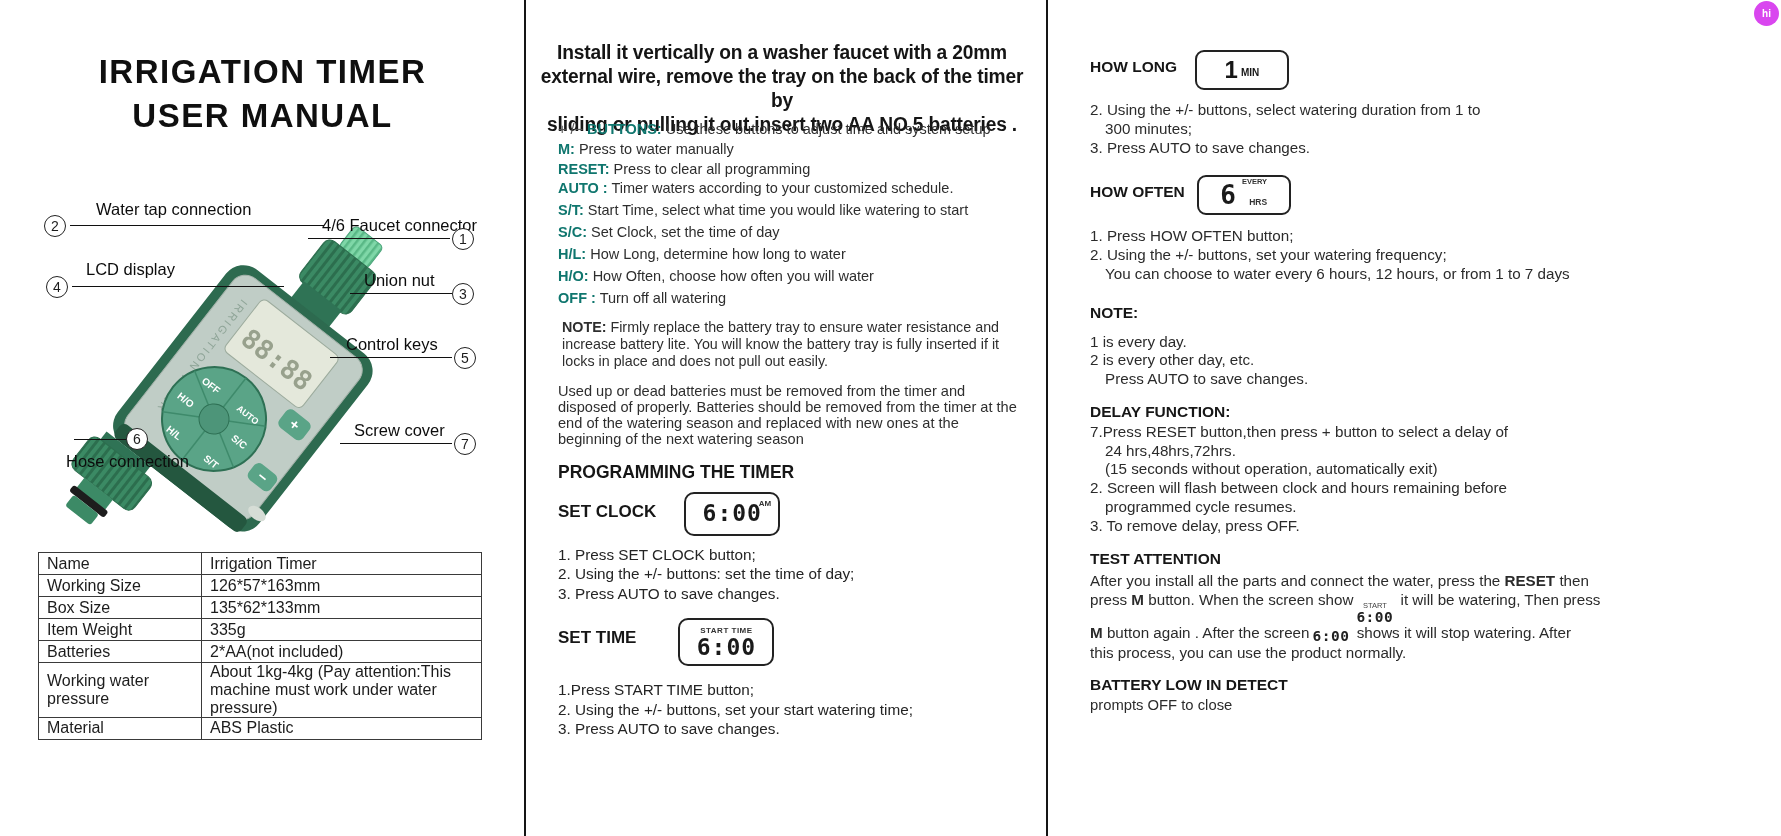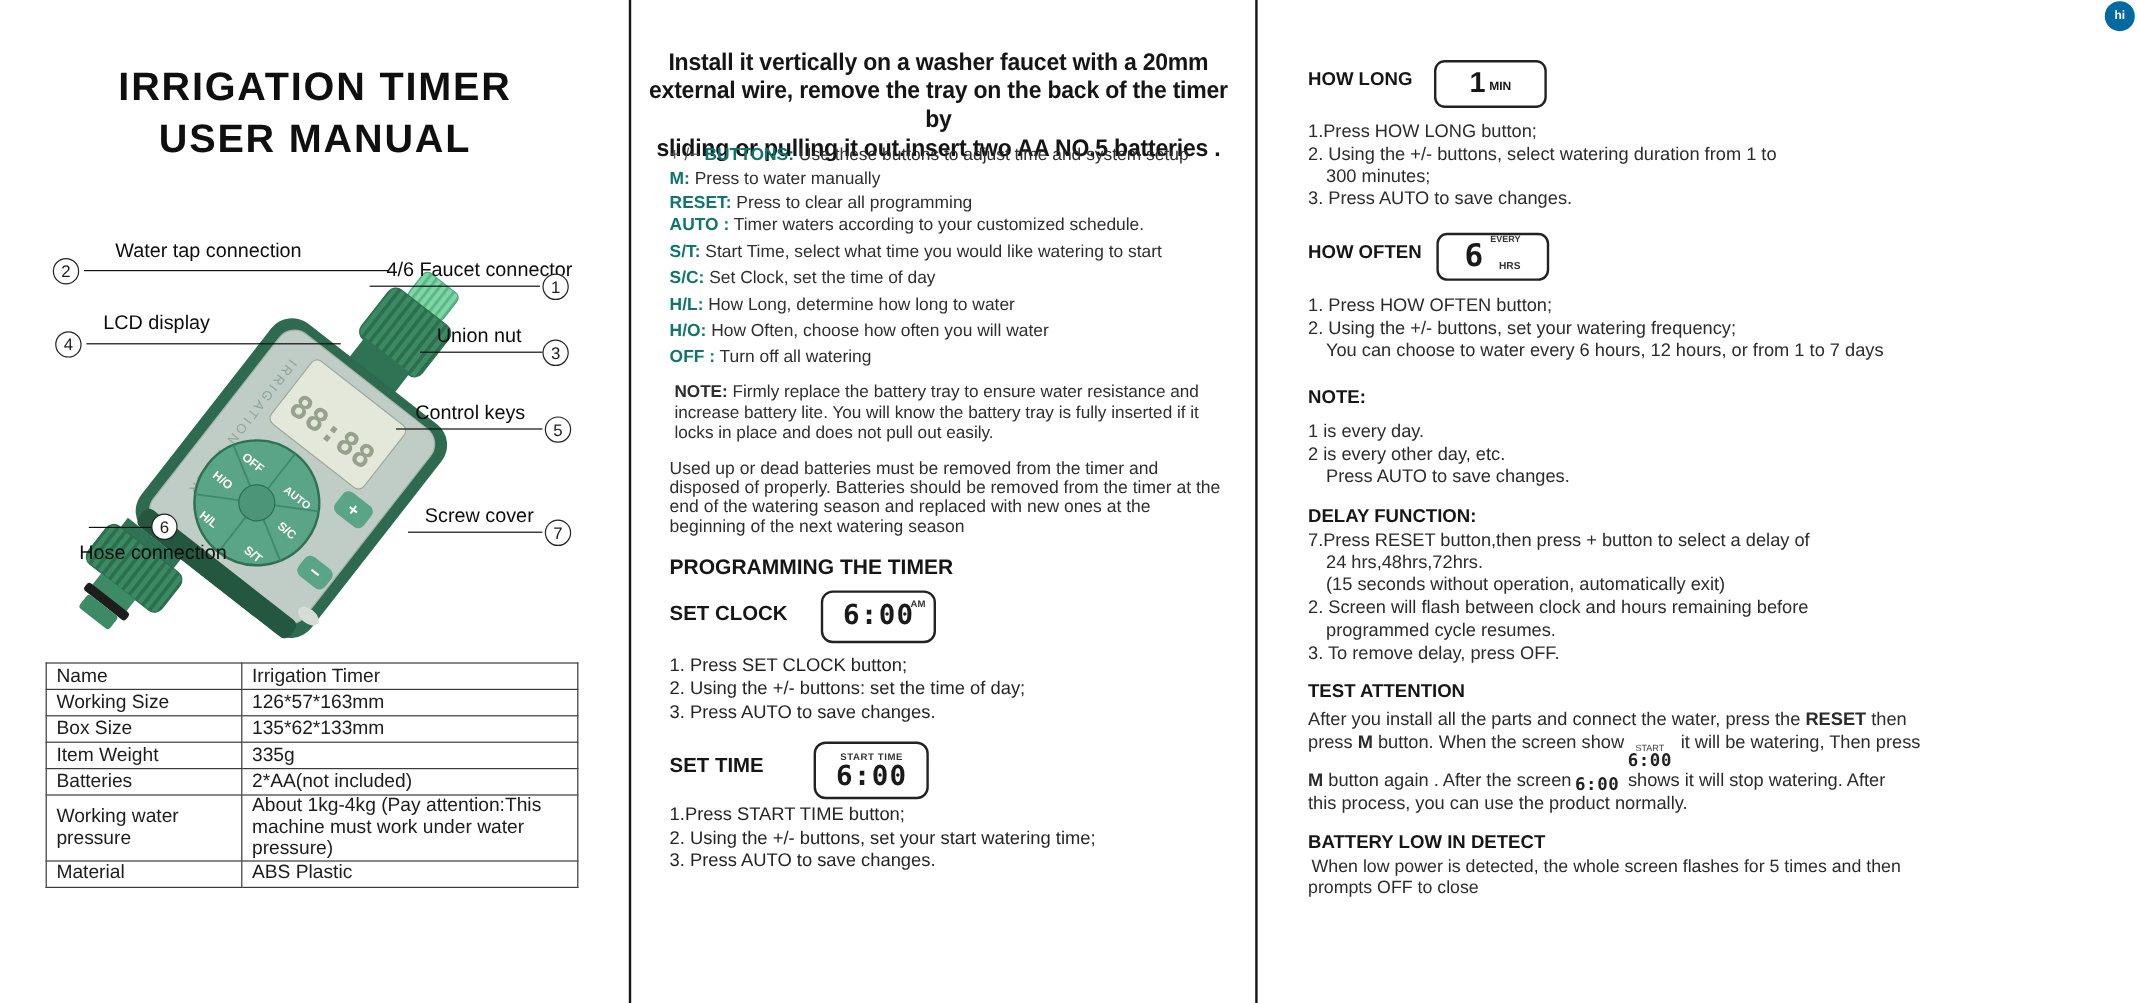--- a/index.html
+++ b/index.html
@@ -42,21 +42,21 @@
   .lcd-row{display:flex;align-items:flex-start;margin-top:9px;}
   .lcd-label{font-size:17px;font-weight:800;color:#161616;margin-top:10px;}
   .lcd-box{position:relative;border:2.2px solid #222;border-radius:10px;width:92px;height:40px;
            margin-left:28px;display:flex;align-items:center;justify-content:center;}
   .lcd-box.tall{height:44px;flex-direction:column;margin-left:42px;}
   .lcd-time{font-family:"DejaVu Sans Mono",monospace;font-weight:bold;font-size:23px;
             letter-spacing:1px;color:#1a1a1a;line-height:1;}
   .lcd-am{position:absolute;top:5px;right:7px;font-size:8px;font-weight:bold;color:#333;}
   .lcd-top{font-size:8px;font-weight:bold;color:#333;letter-spacing:0.5px;margin-bottom:1px;}
   .steps{margin-top:9px;font-size:15.3px;line-height:19.5px;color:#242424;}
-  .steps.s2{margin-top:3px;}
+  .steps.s2{margin-top:14px;}
 
   
   .rightcol{position:absolute;left:1090px;top:50px;width:676px;font-size:15.2px;
             line-height:18.8px;color:#2b2b2b;}
   .r-row{display:flex;align-items:flex-start;}
   .r-head{font-size:15.5px;font-weight:800;color:#161616;}
   .hl-label{margin-top:8px;}
   .hl-box{position:relative;border:2.2px solid #222;border-radius:9px;width:90px;height:36px;
           margin-left:18px;display:flex;align-items:center;justify-content:center;}
   .hl-value{font-size:24px;font-weight:800;color:#161616;line-height:1;}
@@ -70,21 +70,21 @@
   .sec-title{font-size:15.5px;font-weight:800;color:#161616;margin-bottom:4px;}
   .gap6{height:6px;}
   .ilcd{display:inline-flex;flex-direction:column;align-items:center;vertical-align:-3px;
         line-height:1;margin:0 3px;position:relative;}
   .ilcd .itop{font-size:7.5px;color:#444;margin-bottom:0px;}
   .ilcd .itime{font-family:"DejaVu Sans Mono",monospace;font-weight:bold;font-size:14.5px;
                letter-spacing:0.5px;color:#222;}
   .batt-lines{font-size:14.8px;line-height:16.5px;}
 
   .badge{position:absolute;left:1754px;top:1px;width:25px;height:25px;border-radius:50%;
-         background:#0369a1;color:#fff;display:flex;align-items:center;justify-content:center;
+         background:#d946ef;color:#fff;display:flex;align-items:center;justify-content:center;
          font-size:10px;font-weight:bold;}
 </style>
 </head>
 <body>
 
 <div class="page">
 
   <div class="vrule" style="left:524px"></div>
   <div class="vrule" style="left:1046px"></div>
 
@@ -269,21 +269,20 @@
   <div class="rightcol">
 
     <div class="r-row">
       <div class="r-head hl-label">HOW LONG</div>
       <div class="hl-box">
         <span class="hl-value">1</span>
         <span class="hl-unit">MIN</span>
       </div>
     </div>
     <div style="margin-top:11px">
-      <div>1.Press HOW LONG  button;</div>
       <div>2. Using the +/- buttons, select watering duration from 1 to</div>
       <div class="ind">300 minutes;</div>
       <div>3. Press AUTO to save changes.</div>
     </div>
 
     <div class="r-row" style="margin-top:18px">
       <div class="r-head hl-label">HOW OFTEN</div>
       <div class="hl-box" style="margin-left:12px">
         <span class="ho-value">6</span>
         <span class="ho-side">
@@ -325,20 +324,19 @@
           </span><span> it will be watering, Then press</span></div>
       <div><b>M</b><span> button again . After the screen</span><span class="ilcd">
             <span class="itime">6:00</span>
           </span><span> shows it will stop watering. After</span></div>
       <div>this process, you can use the product normally.</div>
     </div>
 
     <div class="sec">
       <div class="sec-title" style="margin-bottom:2px">BATTERY LOW IN DETECT</div>
       <div class="batt-lines">
-        <div style="padding-left:3px">When low power is detected, the whole screen flashes for 5 times and then</div>
         <div>prompts OFF to close</div>
       </div>
     </div>
   </div>
 
   <div class="badge">hi</div>
 </div>
 
 </body></html>

